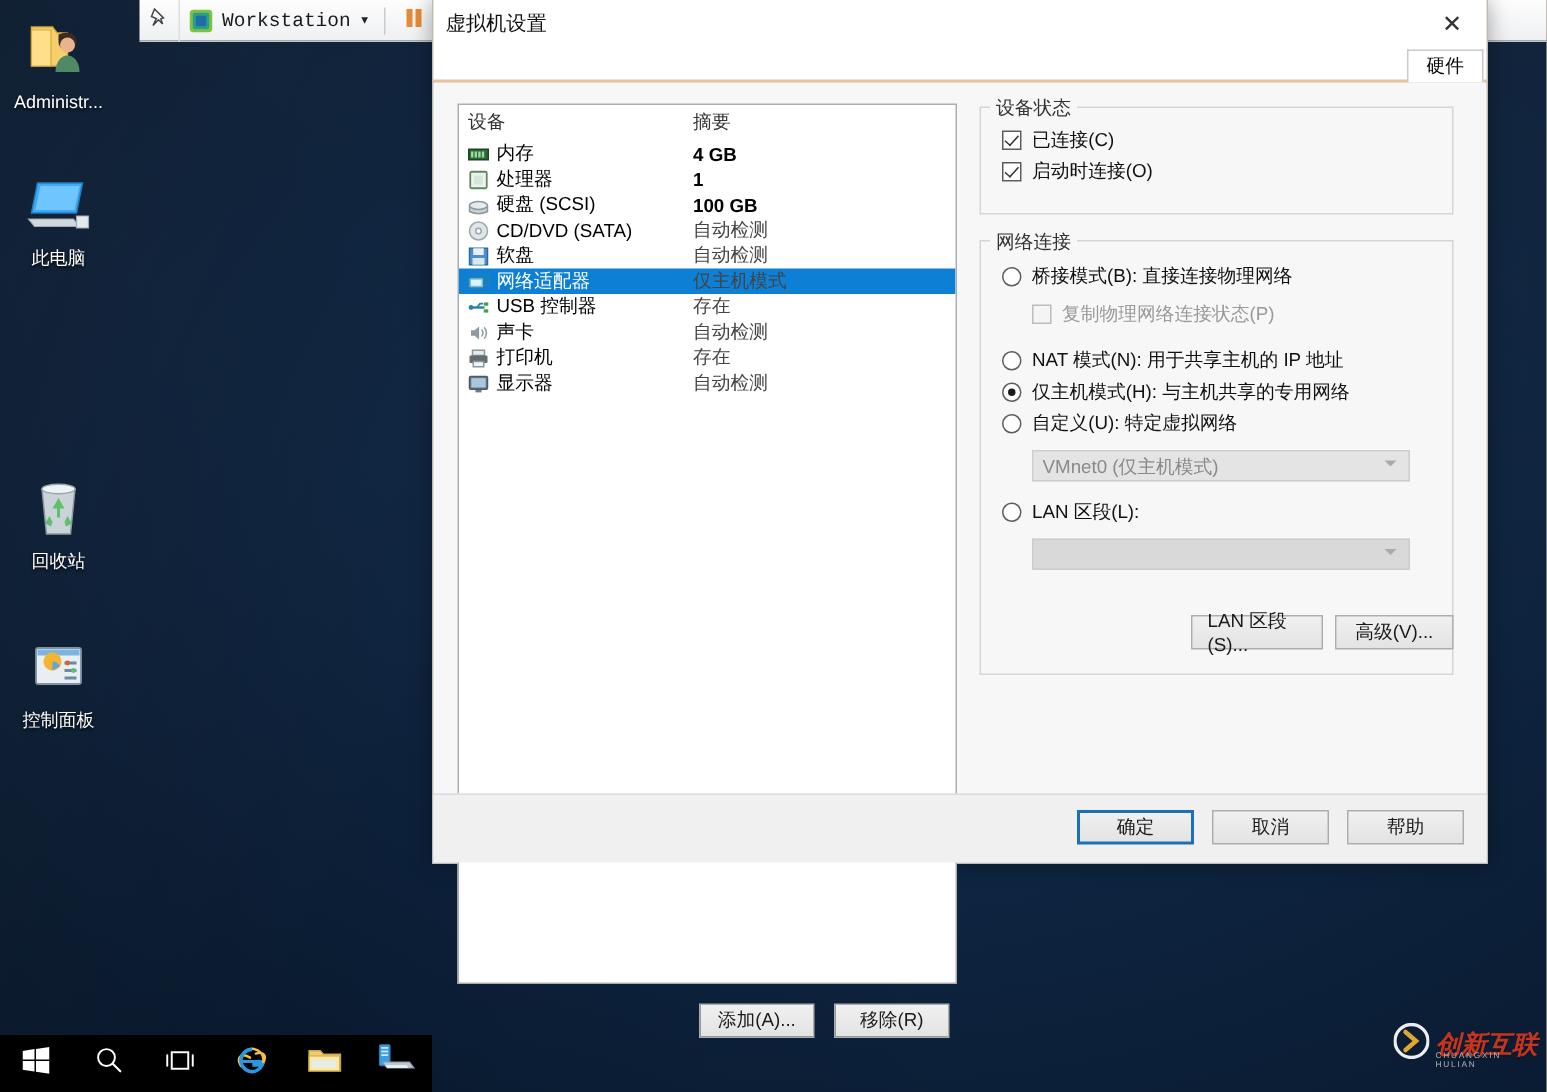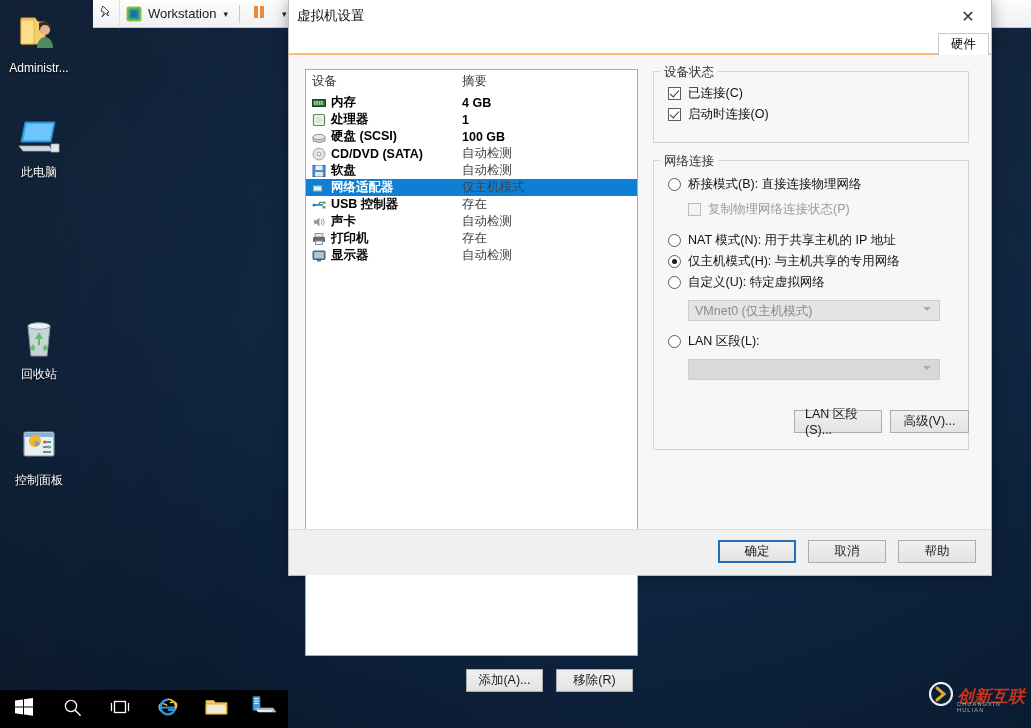--- a/index.html
+++ b/index.html
@@ -51,21 +51,21 @@
     display: flex; align-items: center;
     font-size: 12.5px; color: #1a1a1a;
   }
   #vm-toolbar .tb-cell {
     height: 28px; display: flex; align-items: center;
     padding: 0 6px;
   }
   #vm-toolbar .sep {
     width: 1px; height: 18px; background: #c9cccf; margin: 0 5px;
   }
-  .ws-label { font-size: 13px; padding-right: 4px; }
+  .ws-label { font-size: 13px; padding-right: 4px; font-family: Liberation Mono, monospace; }
   .caret { font-size: 9px; padding-left: 3px; color: #222; }
 
   
   #dialog {
     position: absolute;
     left: 288px; top: 0; width: 704px; height: 576px;
     background: #fdba74;
     border: 1px solid #b9bcbf;
     border-top: none;
     box-shadow: 0 0 14px rgba(0,0,0,0.35);
@@ -138,21 +138,21 @@
   }
   .dev-header .c1 { width: 150px; }
   .dev-row {
     display: flex; align-items: center;
     height: 17px;
     font-size: 12.5px; color: #000;
     padding-left: 6px;
     cursor: default;
   }
   .dev-row.selected { background: #0d7fd4; color: #fff; }
-  .dev-row .nm { width: 150px; display: flex; align-items: center; gap: 5px; font-weight: bold; }
+  .dev-row .nm { width: 150px; display: flex; align-items: center; gap: 5px; }
   .dev-row .sm { color: inherit; }
   .dev-row.plain .sm { color: #444; }
   .dev-row.bold .sm { font-weight: bold; color: #000; }
   .dev-ico { width: 14px; height: 14px; display: inline-block; flex: none; }
 
   
   .groupbox {
     position: absolute;
     border: 1px solid #d3d5d8;
     background: transparent;

